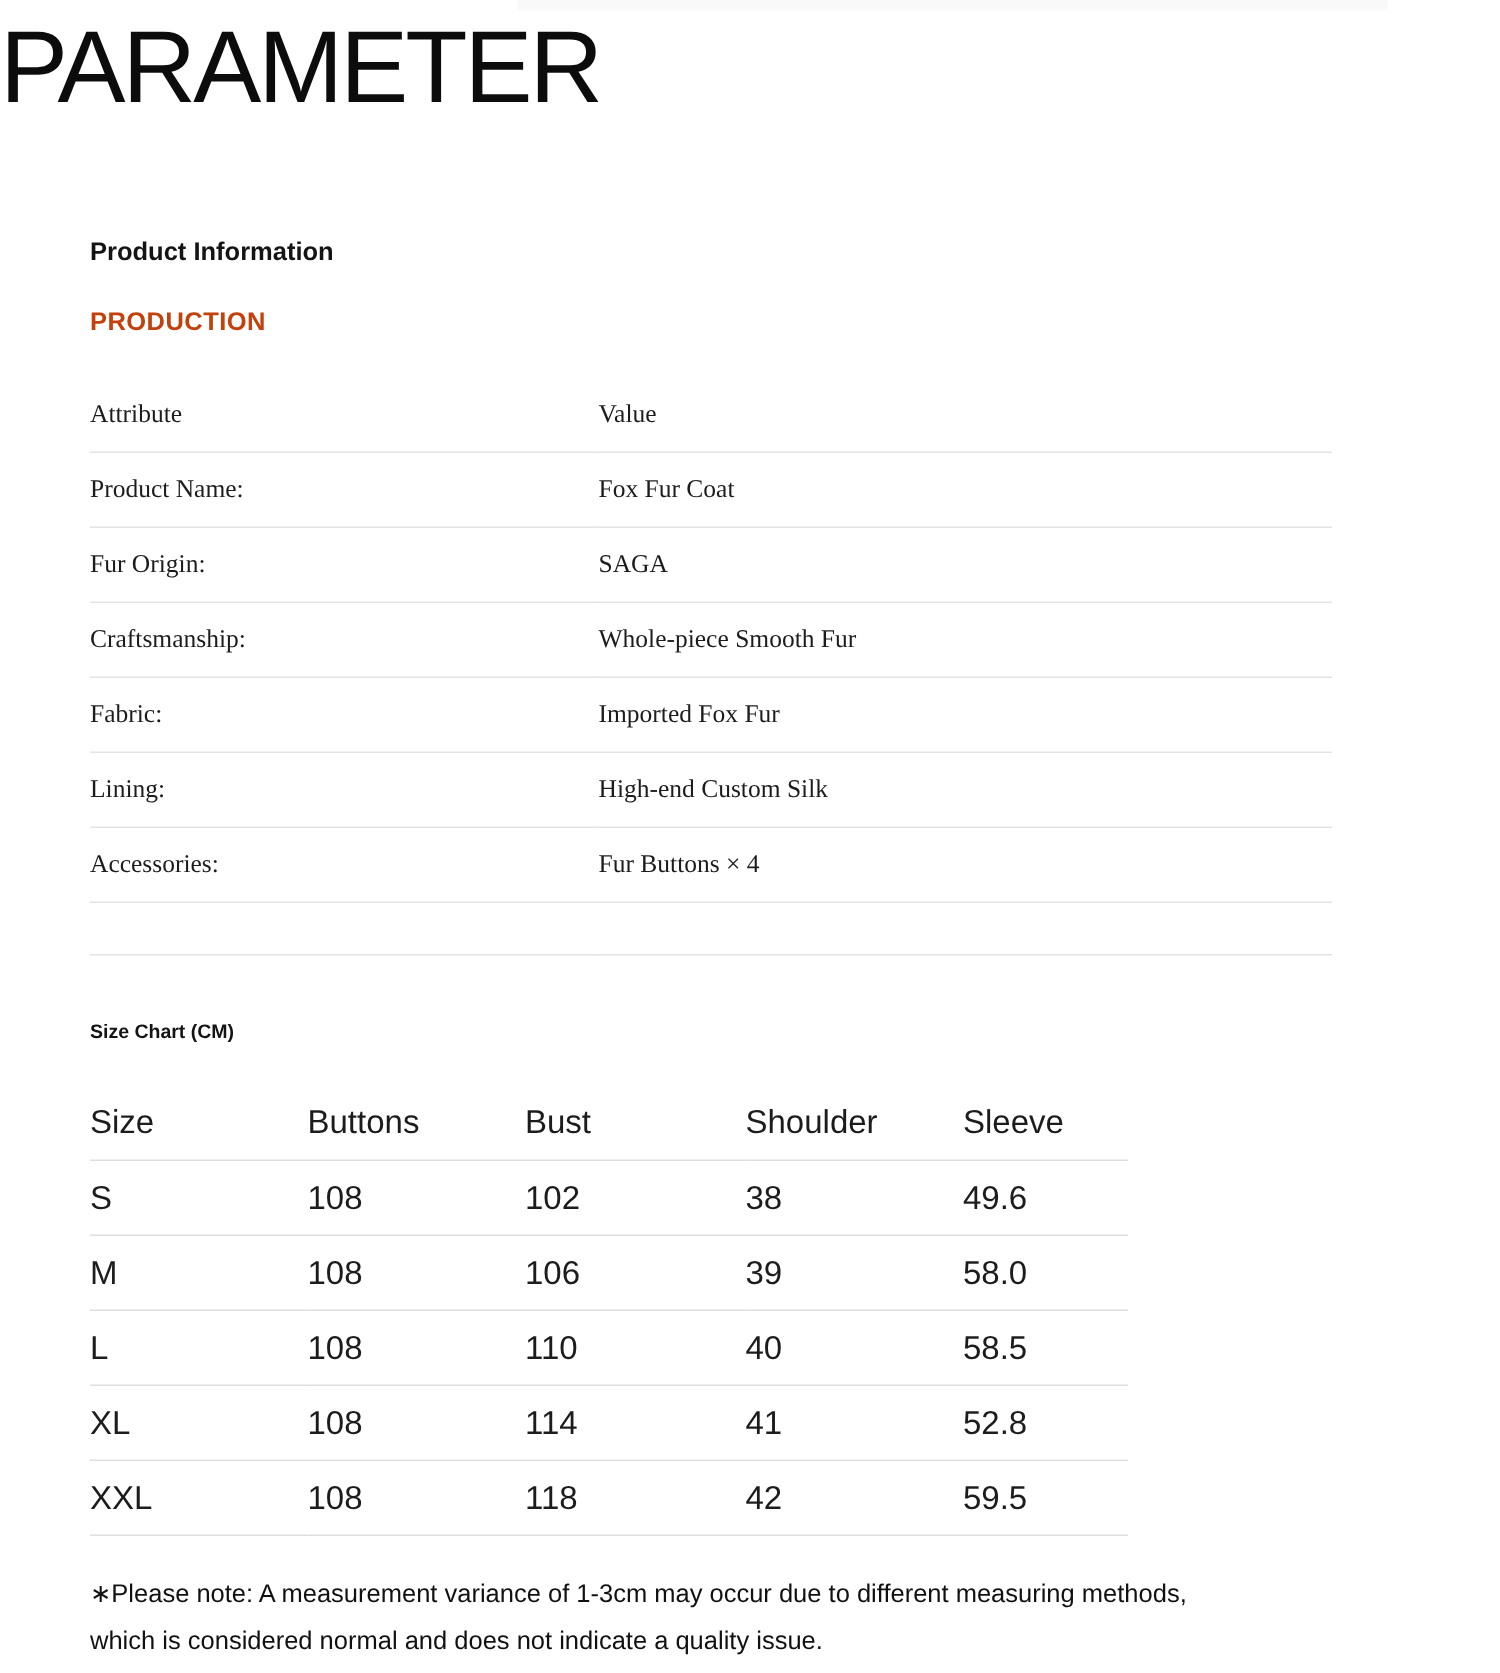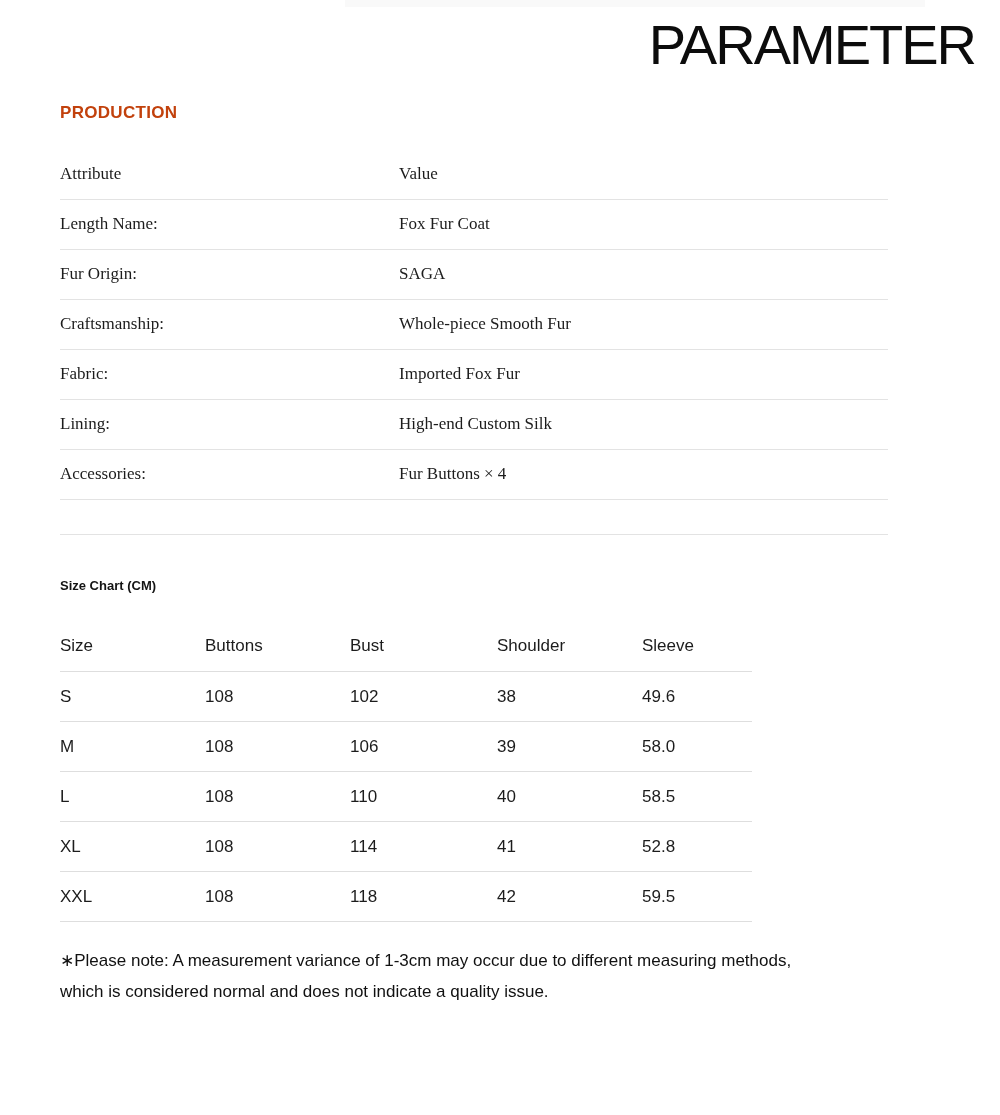--- a/index.html
+++ b/index.html
@@ -15,22 +15,22 @@
   .top-band {
     position: absolute;
     top: 0; left: 345px;
     width: 580px; height: 7px;
     background: #f9f9f9;
   }
 
   h1.page-title {
     margin: 13px 0 0 0;
     width: 975px;
-    text-align: right;
-    font-size: 56px;
+    text-align: left;
+    font-size: 68px;
     font-weight: 400;
     letter-spacing: -2px;
     line-height: 64px;
     color: #0c0c0c;
     white-space: nowrap;
   }
 
   main.content { margin-left: 60px; width: 828px; }
 
   h2.section-heading {
@@ -72,21 +72,21 @@
     margin-top: 40px;
     color: #141414;
   }
 
   table.size-table { width: 692px; margin-top: 25px; }
   table.size-table th,
   table.size-table td {
     height: 50px;
     text-align: left;
     vertical-align: middle;
-    font-size: 17px;
+    font-size: 22px;
     font-weight: 400;
     color: #1c1c1c;
     border-bottom: 1px solid #dedede;
     padding: 0;
   }
 
   .note {
     margin-top: 23px;
     width: 840px;
     font-size: 17px;
@@ -98,36 +98,37 @@
 </head>
 <body>
 
 <div class="top-band"></div>
 
 <h1 class="page-title">PARAMETER</h1>
 
 <main class="content">
 
   <section>
+    <h2 class="section-heading">Product Information</h2>
     <p class="section-subheading">PRODUCTION</p>
 
     <table class="attr-table">
       <colgroup>
           <col style="width:339px">
           <col style="width:489px">
         </colgroup>
       <thead>
         <tr>
           <th>Attribute</th>
           <th>Value</th>
         </tr>
       </thead>
       <tbody>
         <tr>
-          <td>Length Name:</td>
+          <td>Product Name:</td>
           <td>Fox Fur Coat</td>
         </tr>
         <tr>
           <td>Fur Origin:</td>
           <td>SAGA</td>
         </tr>
         <tr>
           <td>Craftsmanship:</td>
           <td>Whole-piece Smooth Fur</td>
         </tr>

